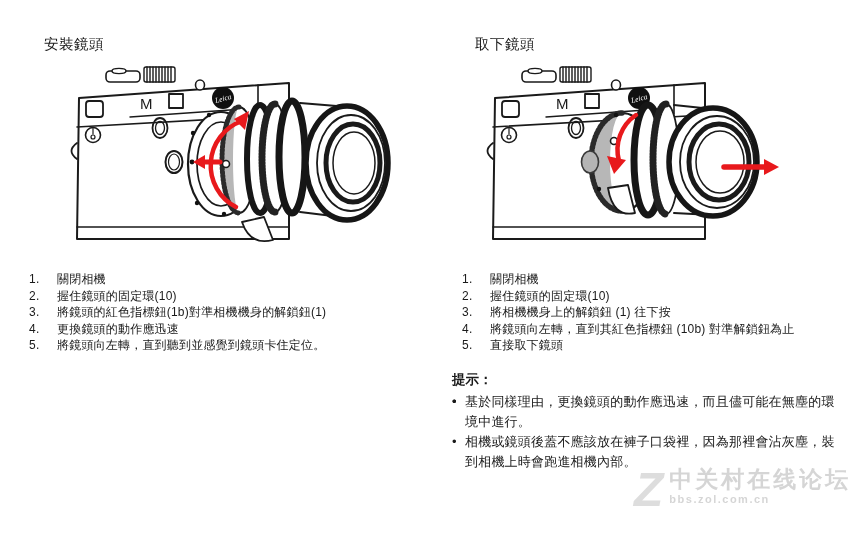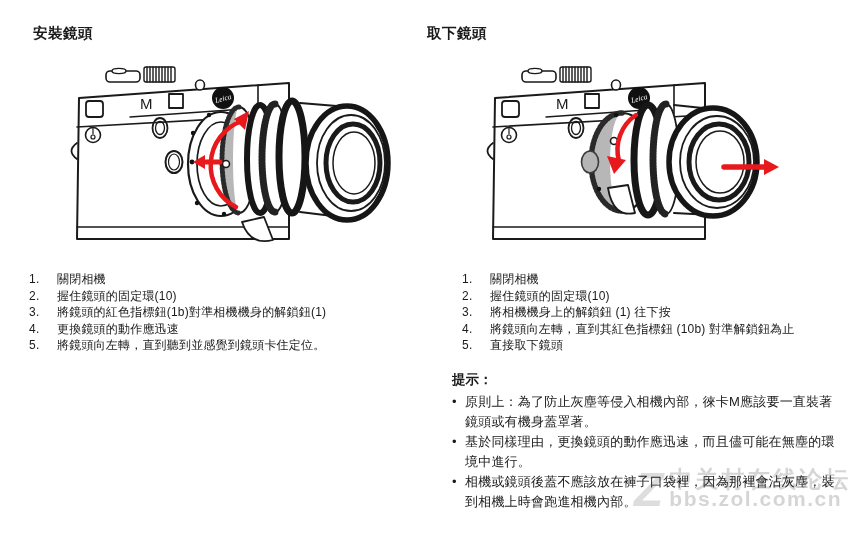--- a/index.html
+++ b/index.html
@@ -1,21 +1,21 @@
 <!DOCTYPE html>
 <html><head>
 <meta charset="utf-8">
 <style>
   html,body{margin:0;padding:0;}
   body{
     width:862px;height:536px;position:relative;background:#ffffff;overflow:hidden;
     font-family:"Liberation Sans","DejaVu Sans",sans-serif;color:#1a1a1a;
   }
   .abs{position:absolute;}
-  h2.sec-title{margin:0;font-size:14.5px;font-weight:bold;letter-spacing:.5px;z-index:2;}
+  h2.sec-title{margin:11px;font-size:14.5px;font-weight:normal;letter-spacing:.5px;z-index:2;}
   
   ol.steps{margin:0;padding:0;list-style:none;counter-reset:s;width:410px;z-index:2;}
   ol.steps li{
     position:relative;padding-left:28px;font-size:12px;line-height:16.6px;
     letter-spacing:.2px;white-space:nowrap;
   }
   ol.steps li::before{
     counter-increment:s;content:counter(s) ".";
     position:absolute;left:0;top:0;
   }
@@ -28,21 +28,21 @@
   svg.fig{position:absolute;width:390px;height:212px;z-index:1;}
   svg.fig *{vector-effect:none;}
   
   .watermark{
     left:634px;top:468px;display:flex;align-items:flex-start;gap:6px;z-index:1;
     color:rgba(150,150,150,.40);text-shadow:1px 1px 0 rgba(255,255,255,.9);
     pointer-events:none;
   }
   .wm-z{font-size:48px;line-height:44px;font-weight:bold;font-style:italic;color:rgba(165,165,165,.38);}
   .wm-cn{font-size:23px;font-weight:bold;letter-spacing:3px;line-height:22px;}
-  .wm-url{font-size:21px;font-weight:bold;letter-spacing:1.5px;line-height:18px;}
+  .wm-url{font-size:11px;font-weight:bold;letter-spacing:1.5px;line-height:18px;}
 </style>
 </head>
 <body>
 
 <h2 class="sec-title abs" style="left:33px;top:24px;">安裝鏡頭</h2>
 
 <svg class="fig" style="left:46px;top:57px;" viewBox="0 0 390 212" fill="none" stroke="#1a1a1a" stroke-width="2" stroke-linejoin="round" stroke-linecap="round">
   <g>
     <path d="M 33,41 L 243,26 L 243,182 L 31,182 Z" fill="#ffffff"></path>
     <path d="M 31,70 L 243,58" stroke-width="1.6"></path>
@@ -121,21 +121,21 @@
 </svg>
 
 <ol class="steps abs" style="left:29px;top:271px;">
   <li>關閉相機</li>
   <li>握住鏡頭的固定環(10)</li>
   <li>將鏡頭的紅色指標鈕(1b)對準相機機身的解鎖鈕(1)</li>
   <li>更換鏡頭的動作應迅速</li>
   <li>將鏡頭向左轉，直到聽到並感覺到鏡頭卡住定位。</li>
 </ol>
 
-<h2 class="sec-title abs" style="left:427px;top:24px;">取下鏡頭</h2>
+<h2 class="sec-title abs" style="left:464px;top:24px;">取下鏡頭</h2>
 
 <svg class="fig" style="left:462px;top:57px;" viewBox="0 0 390 212" fill="none" stroke="#1a1a1a" stroke-width="2" stroke-linejoin="round" stroke-linecap="round">
   <g>
     <path d="M 33,41 L 243,26 L 243,182 L 31,182 Z" fill="#ffffff"></path>
     <path d="M 31,70 L 243,58" stroke-width="1.6"></path>
     <path d="M 84,60 L 198,52" stroke-width="1.4"></path>
     <path d="M 212,28 L 212,57" stroke-width="1.6"></path>
     <path d="M 31,170 L 243,170" stroke-width="1.6"></path>
     <path d="M 31,86 Q 20,94 31,102" stroke-width="1.8"></path>
     <rect x="40" y="44" width="17" height="16" rx="3" stroke-width="1.8"></rect>
@@ -202,21 +202,20 @@
   <li>握住鏡頭的固定環(10)</li>
   <li>將相機機身上的解鎖鈕 (1) 往下按</li>
   <li>將鏡頭向左轉，直到其紅色指標鈕 (10b) 對準解鎖鈕為止</li>
   <li>直接取下鏡頭</li>
 </ol>
 
 <div class="note abs" style="left:452px;top:371px;">
   <div class="note-heading">提示：</div>
   <div class="note-item">
     <span class="note-bullet">•</span>
-    <span>原則上：為了防止灰塵等侵入相機內部，徠卡M應該要一直裝著鏡頭或有機身蓋罩著。</span>
   </div>
   <div class="note-item">
     <span class="note-bullet">•</span>
     <span>基於同樣理由，更換鏡頭的動作應迅速，而且儘可能在無塵的環境中進行。</span>
   </div>
   <div class="note-item">
     <span class="note-bullet">•</span>
     <span>相機或鏡頭後蓋不應該放在褲子口袋裡，因為那裡會沾灰塵，裝到相機上時會跑進相機內部。</span>
   </div>
 </div>

